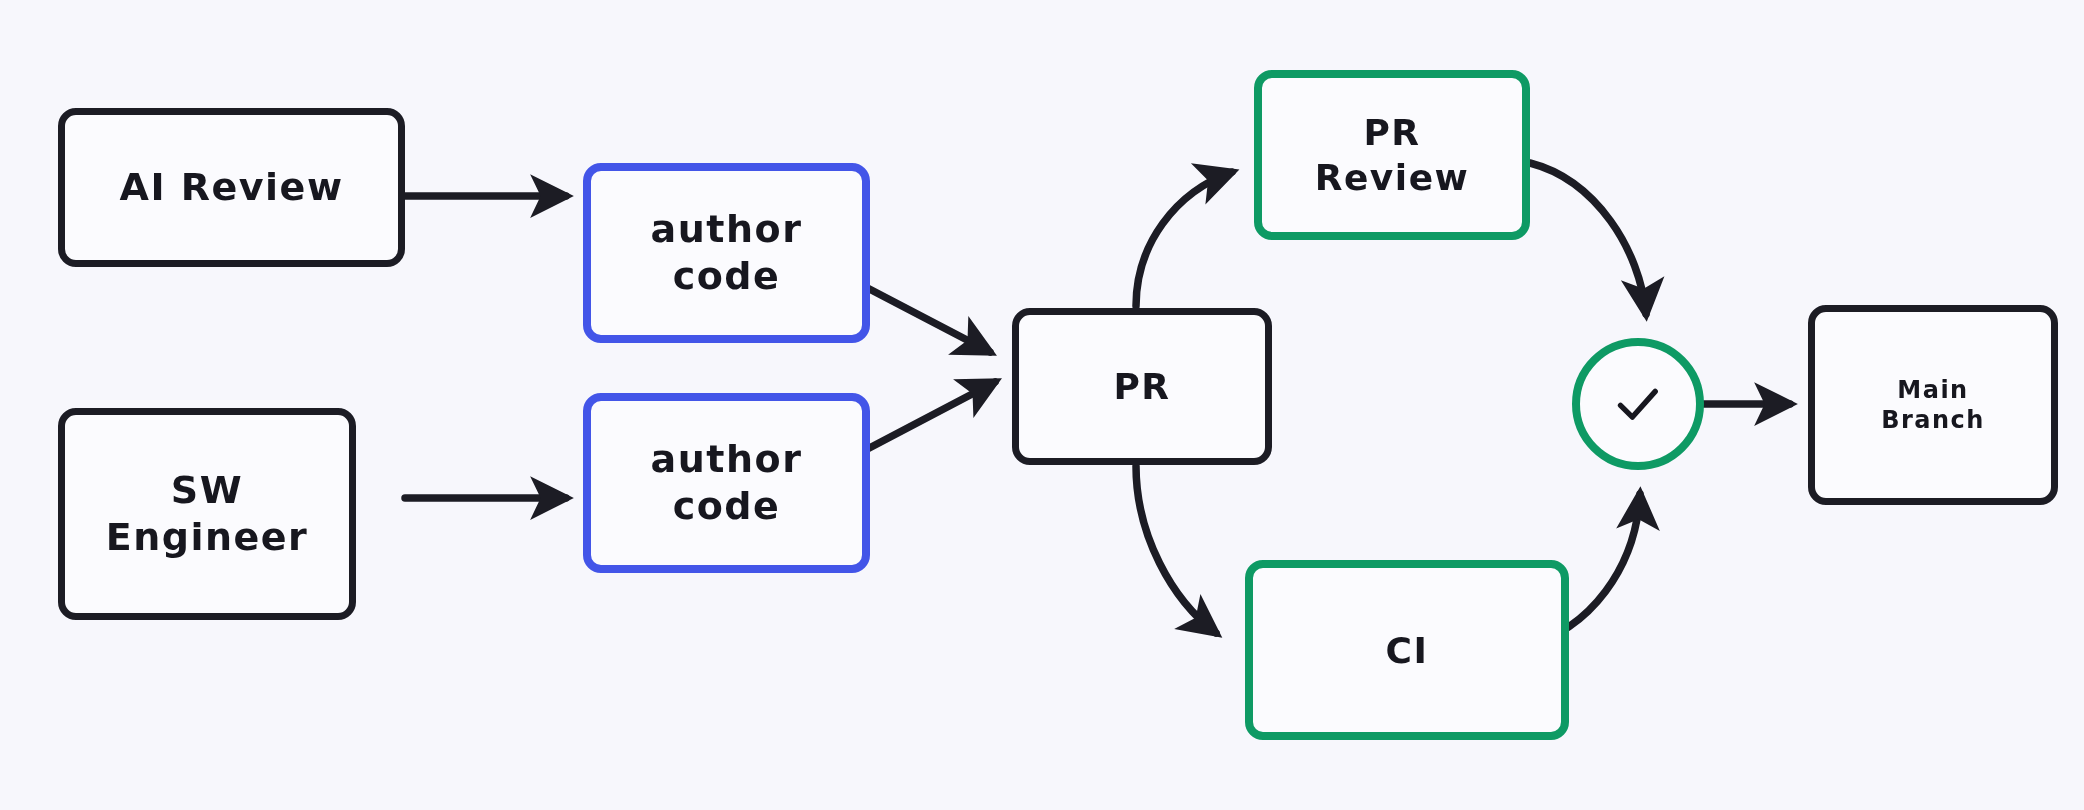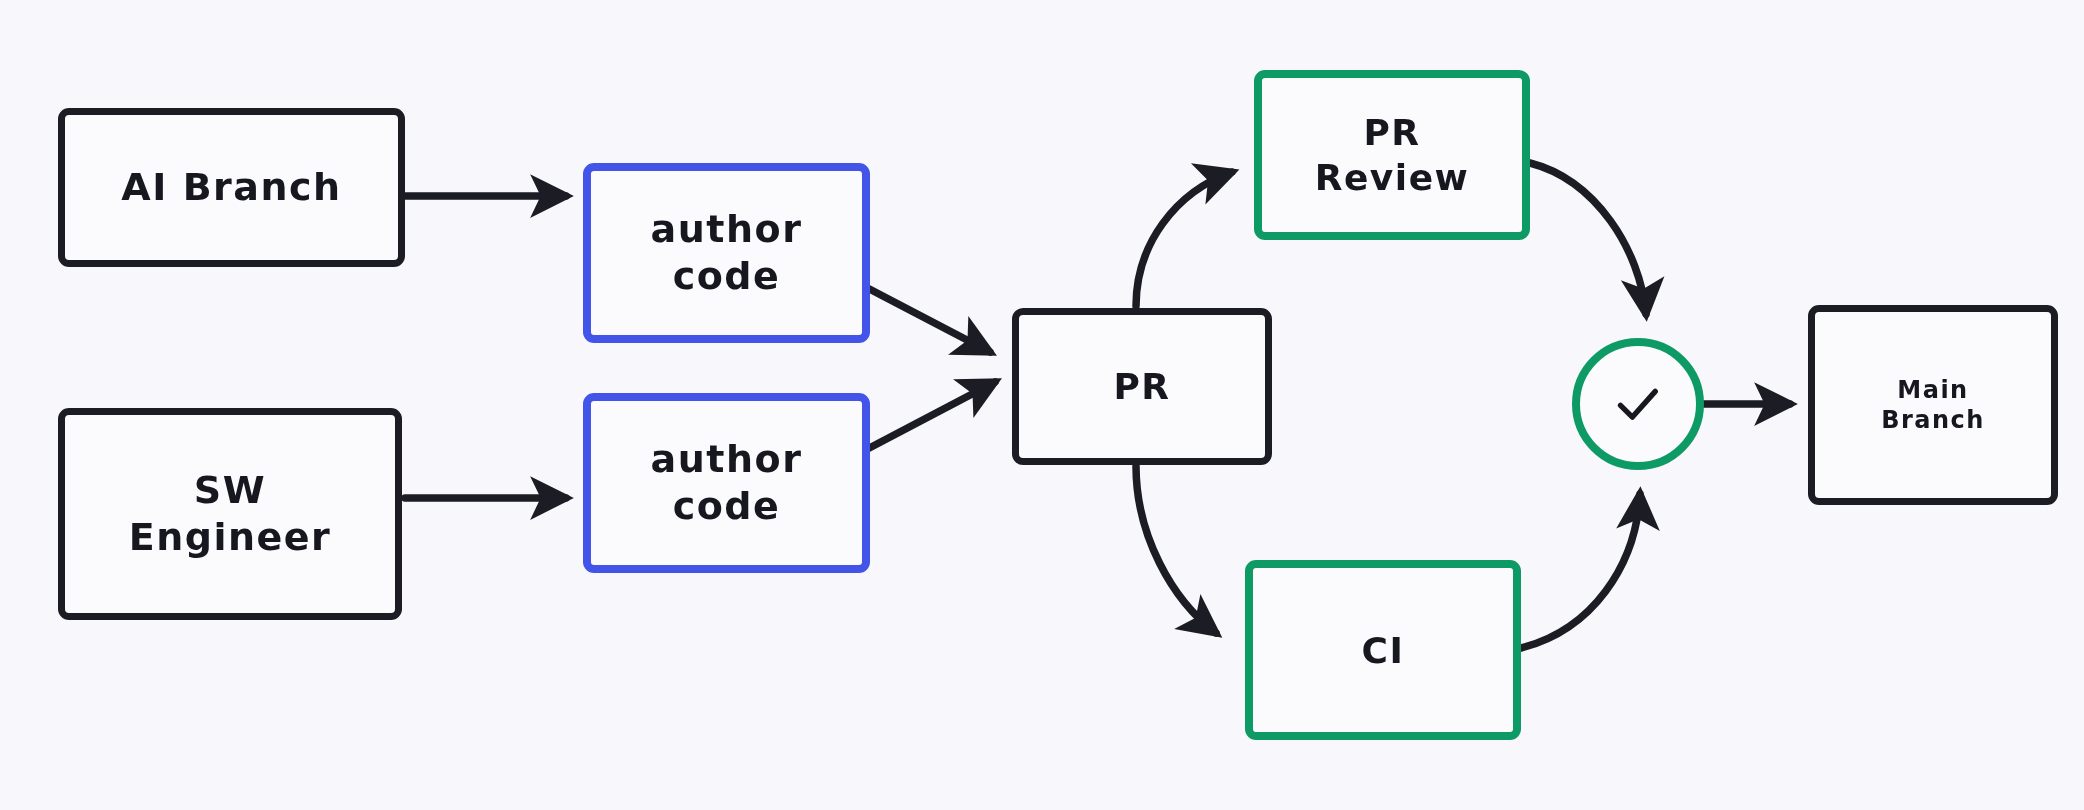--- a/index.html
+++ b/index.html
@@ -29,21 +29,21 @@
   }
   .node {
     position: absolute;
     box-sizing: border-box;
     display: flex;
     align-items: center;
     justify-content: center;
     text-align: center;
     background: #fbfbfe;
     border-style: solid;
-    border-radius: 11px;
+    border-radius: 18px;
     line-height: 1.25;
     white-space: pre-line;
     letter-spacing: 1.5px;
     font-weight: 700;
     color: #17171f;
   }
   .node-dark {
     border-color: #1c1c24;
     border-width: 7px;
   }
@@ -97,37 +97,37 @@
       <path d="M 1136 466 C 1136 535 1172 600 1216 633" marker-end="url(#arrowhead)"></path>
 
       <path d="M 1530 163 C 1596 180 1640 250 1646 314" marker-end="url(#arrowhead)"></path>
 
       <path d="M 1521 648 C 1592 630 1636 566 1640 494" marker-end="url(#arrowhead)"></path>
 
       <path d="M 1704 404 L 1790 404" marker-end="url(#arrowhead)"></path>
     </g>
   </svg>
 
-  <div class="node node-dark" style="left:58px; top:108px; width:347px; height:159px; font-size:38px;">AI Branch</div>
+  <div class="node node-dark" style="left:58px; top:108px; width:347px; height:159px; font-size:38px;">AI Review</div>
 
-  <div class="node node-dark" style="left:58px; top:408px; width:344px; height:212px; font-size:38px;">SW
+  <div class="node node-dark" style="left:58px; top:408px; width:298px; height:212px; font-size:38px;">SW
 Engineer</div>
 
   <div class="node node-blue" style="left:583px; top:163px; width:287px; height:180px; font-size:38px;">author
 code</div>
 
   <div class="node node-blue" style="left:583px; top:393px; width:287px; height:180px; font-size:38px;">author
 code</div>
 
   <div class="node node-dark" style="left:1012px; top:308px; width:260px; height:157px; font-size:36px;">PR</div>
 
   <div class="node node-green" style="left:1254px; top:70px; width:276px; height:170px; font-size:36px;">PR
 Review</div>
 
-  <div class="node node-green" style="left:1245px; top:560px; width:276px; height:180px; font-size:36px;">CI</div>
+  <div class="node node-green" style="left:1245px; top:560px; width:324px; height:180px; font-size:36px;">CI</div>
 
   <div class="node node-dark" style="left:1808px; top:305px; width:250px; height:200px; font-size:24px;">Main
 Branch</div>
 
   <div class="check-node" style="left:1572px; top:338px; width:132px; height:132px;">
     <svg class="check-glyph" viewBox="0 0 24 24" xmlns="http://www.w3.org/2000/svg">
       <path d="M 4.5 12.6 L 9.6 17.6 L 19.4 6.6" fill="none" stroke="#17171f" stroke-width="2.3" stroke-linecap="round" stroke-linejoin="round"></path>
     </svg>
   </div>
 

